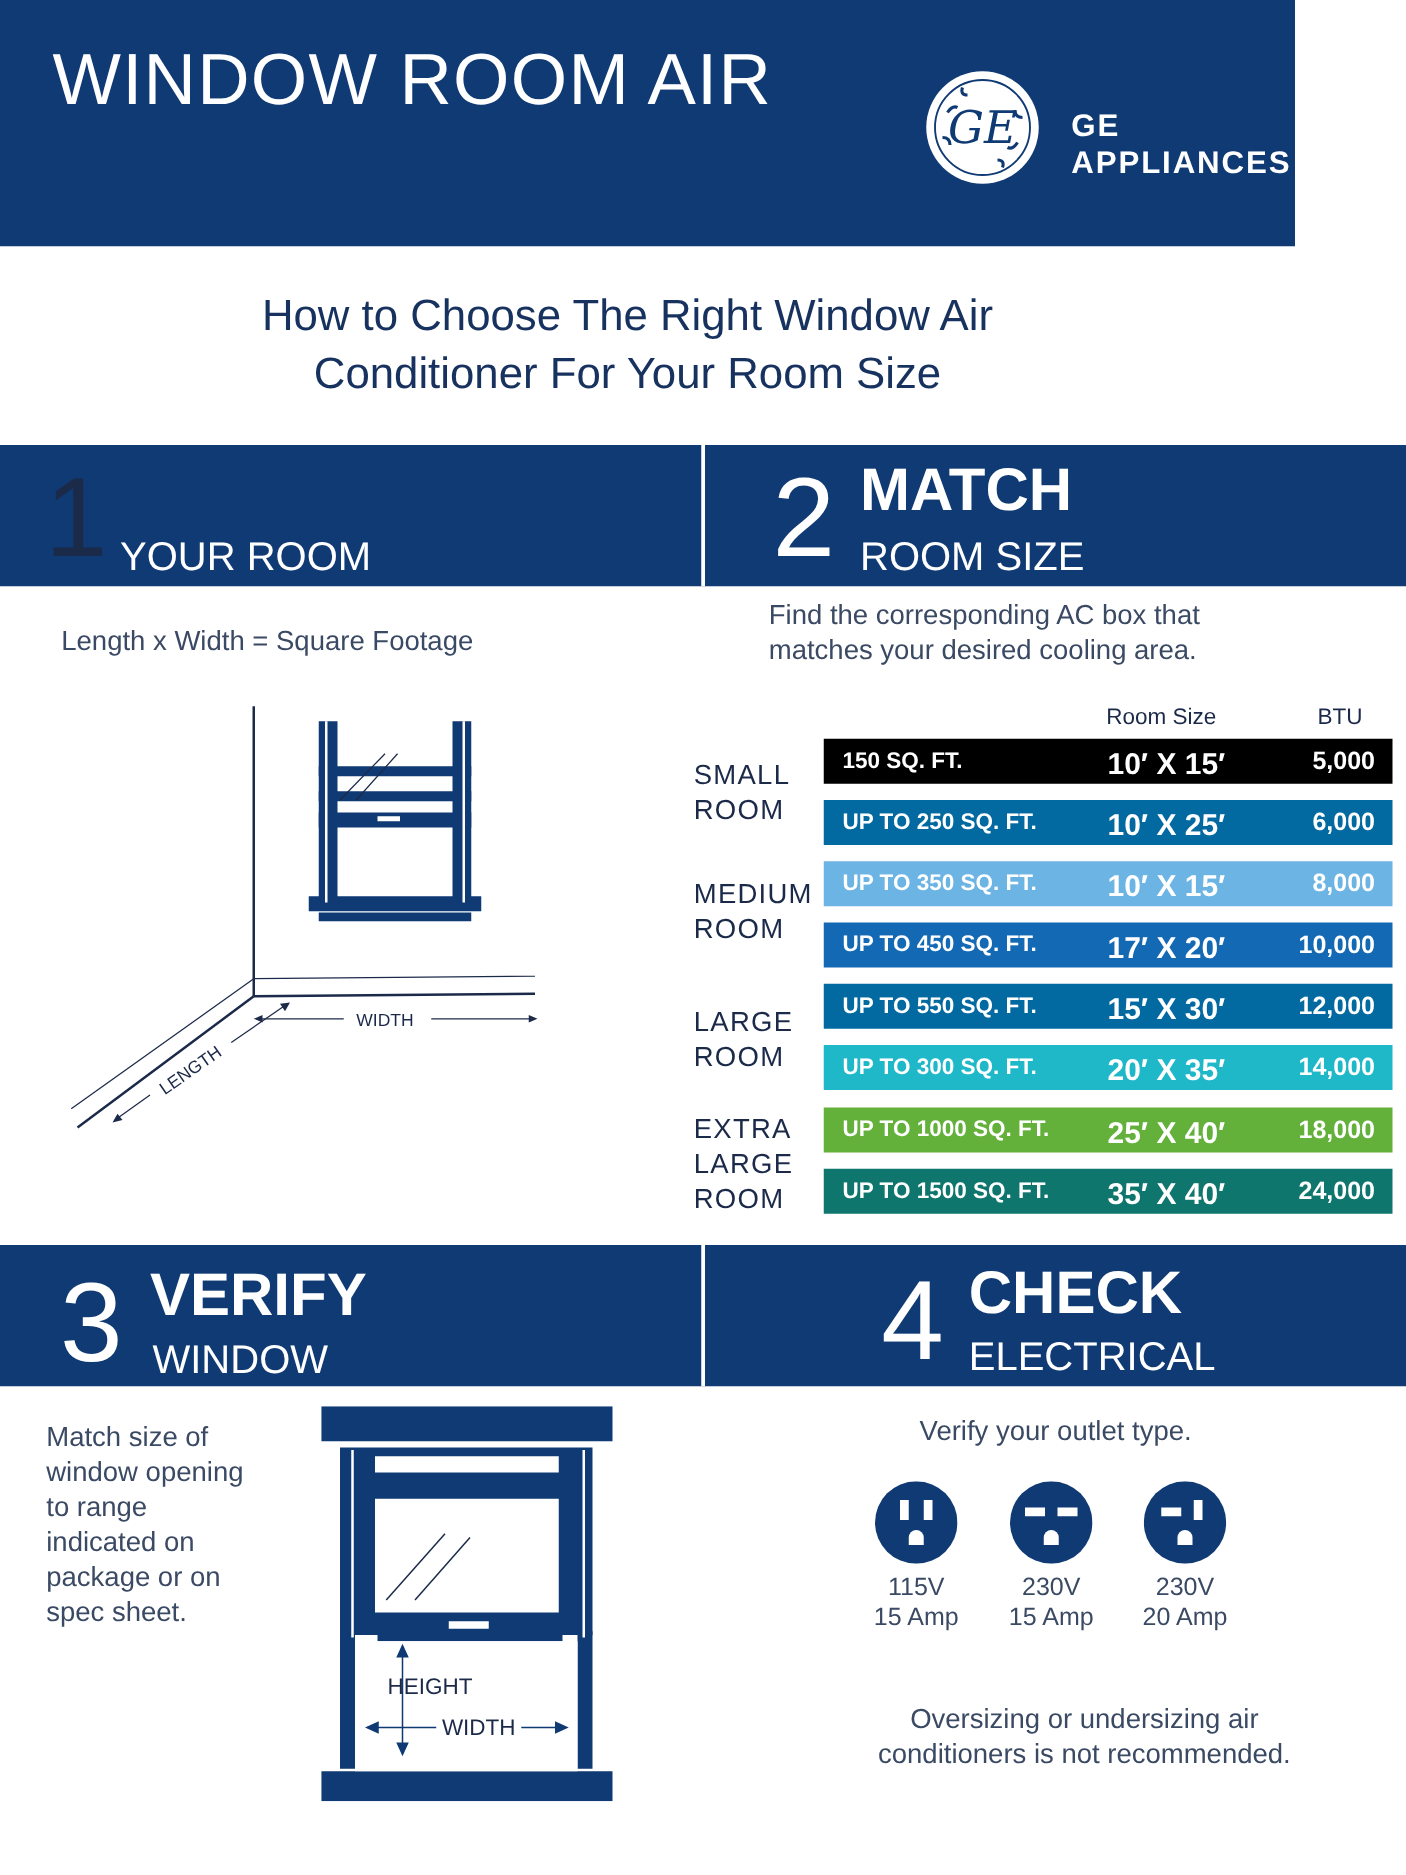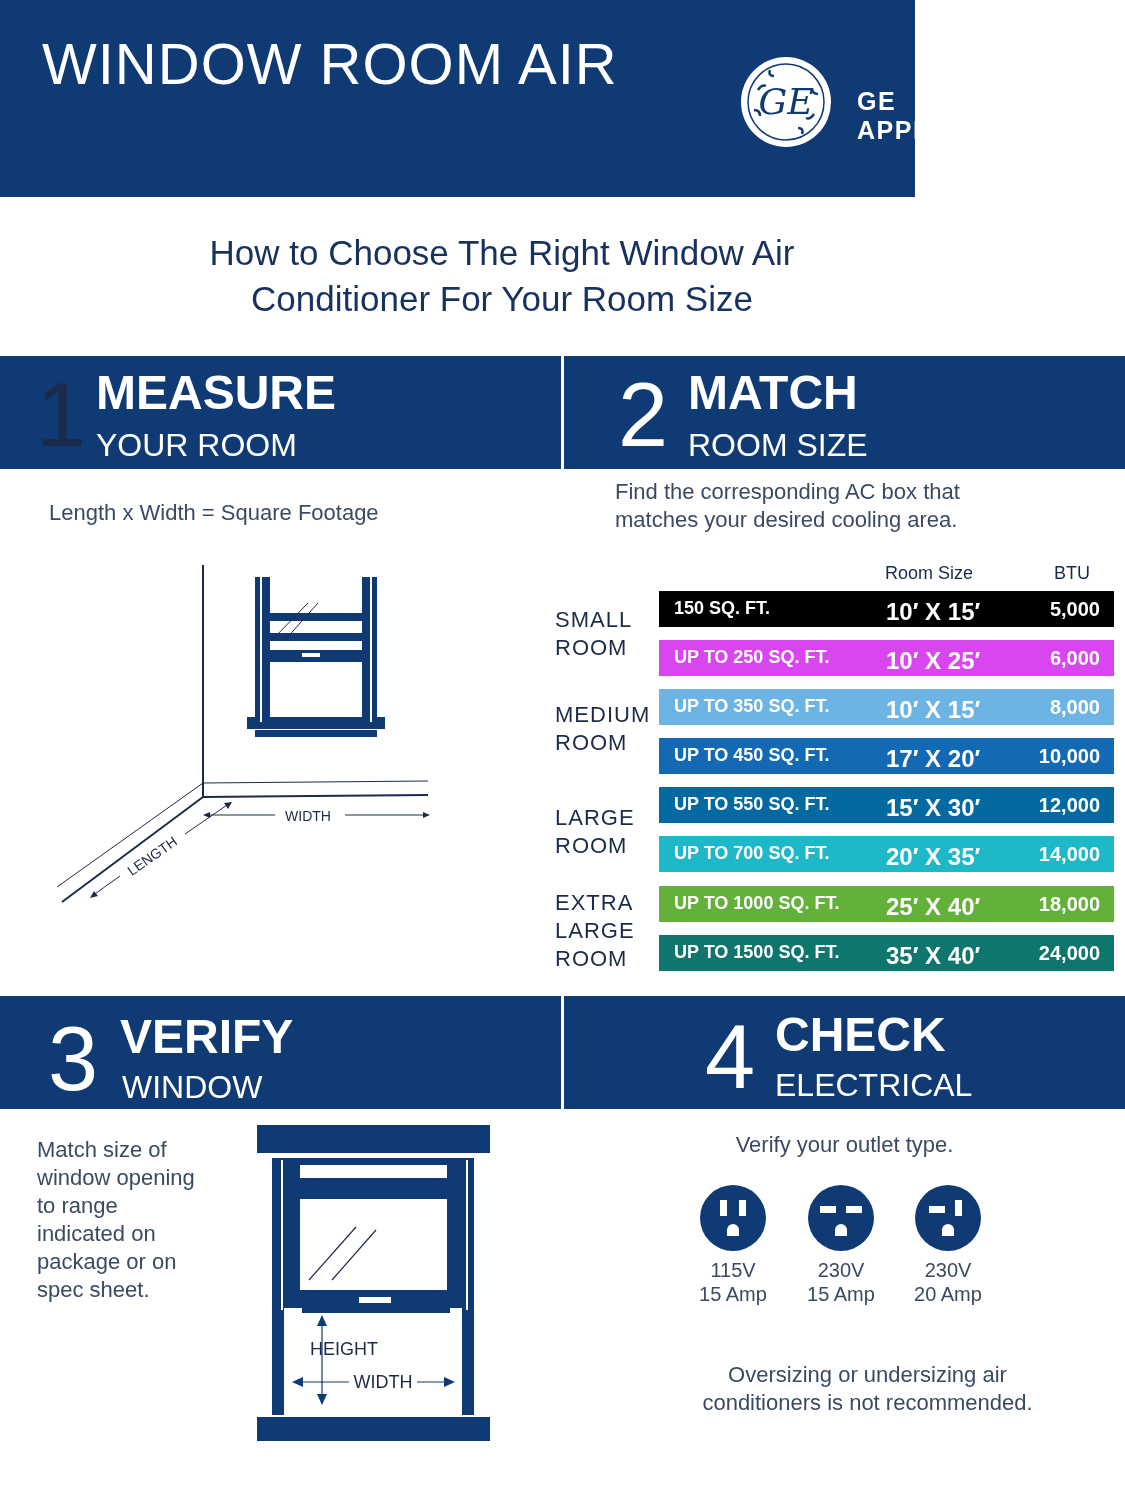--- a/index.html
+++ b/index.html
@@ -1,19 +1,19 @@
 <!DOCTYPE html>
 <html><head>
 <meta charset="utf-8">
 <style>
   * { box-sizing: border-box; margin: 0; padding: 0; }
   html, body { width: 1125px; height: 1500px; background: #fff; overflow: hidden; }
   body { font-family: "Liberation Sans", "DejaVu Sans", sans-serif; color: #1c2a4a; position: relative; }
 
-  .header { position: absolute; left: 0; top: 0; width: 915px; height: 197px; background: #0f3a73; }
+  .header { position: absolute; left: 0; top: 0; width: 1036px; height: 197px; background: #0f3a73; }
   .header-title { position: absolute; left: 42px; top: 30px; color: #fff; font-size: 58px; line-height: 68px; font-weight: 400; letter-spacing: 1px; }
   .ge-logo { position: absolute; left: 740px; top: 56px; width: 92px; height: 92px; }
   .brand { position: absolute; left: 857px; top: 87px; color: #fff; font-size: 25px; font-weight: 700; letter-spacing: 1.5px; }
 
   .subtitle { position: absolute; left: 0; top: 230px; width: 1004px; text-align: center; color: #17325f; font-size: 35px; line-height: 46px; }
 
   .band { position: absolute; left: 0; width: 1125px; background: #0f3a73; }
   .band-divider { position: absolute; left: 561px; top: 0; width: 3px; height: 100%; background: #fff; }
   .step-num { position: absolute; font-size: 90px; line-height: 90px; font-weight: 400; }
   .step-main { position: absolute; font-size: 48px; font-weight: 700; line-height: 50px; white-space: nowrap; }
@@ -50,21 +50,20 @@
 </div>
 
 <div class="subtitle">
   <div>How to Choose The Right Window Air</div>
   <div>Conditioner For Your Room Size</div>
 </div>
 
 <div class="band" style="top:356px;height:113px;">
   <div class="band-divider"></div>
   <div class="step-num" style="left:36px;top:14px;">1</div>
-  <div class="step-main" style="left:96px;top:12px;color:#fff;">MEASURE</div>
   <div class="step-sub" style="left:96px;top:72px;color:#fff;">YOUR ROOM</div>
 
   <div class="step-num" style="left:618px;top:14px;color:#fff;">2</div>
   <div class="step-main" style="left:688px;top:12px;color:#fff;">MATCH</div>
   <div class="step-sub" style="left:688px;top:72px;color:#fff;">ROOM SIZE</div>
 </div>
 
 <div class="body-text" style="left:49px;top:499px;">Length x Width = Square Footage</div>
 
 <svg style="position:absolute;left:50px;top:560px;" width="390" height="360" viewBox="0 0 390 360">
@@ -129,42 +128,42 @@
   <div>EXTRA</div>
   <div>LARGE</div>
   <div>ROOM</div>
 </div>
 
 <div class="row" style="top:591px;background:#000;">
   <span class="c1">150 SQ. FT.</span>
   <span class="c2">10′ X 15′</span>
   <span class="c3">5,000</span>
 </div>
-<div class="row" style="top:640px;background:#d946ef;">
+<div class="row" style="top:640px;background:#0369a1;">
   <span class="c1">UP TO 250 SQ. FT.</span>
   <span class="c2">10′ X 25′</span>
   <span class="c3">6,000</span>
 </div>
 <div class="row" style="top:689px;background:#6cb4e4;">
   <span class="c1">UP TO 350 SQ. FT.</span>
   <span class="c2">10′ X 15′</span>
   <span class="c3">8,000</span>
 </div>
 <div class="row" style="top:738px;background:#1469b4;">
   <span class="c1">UP TO 450 SQ. FT.</span>
   <span class="c2">17′ X 20′</span>
   <span class="c3">10,000</span>
 </div>
 <div class="row" style="top:787px;background:#0369a1;">
   <span class="c1">UP TO 550 SQ. FT.</span>
   <span class="c2">15′ X 30′</span>
   <span class="c3">12,000</span>
 </div>
 <div class="row" style="top:836px;background:#1fb8c9;">
-  <span class="c1">UP TO 700 SQ. FT.</span>
+  <span class="c1">UP TO 300 SQ. FT.</span>
   <span class="c2">20′ X 35′</span>
   <span class="c3">14,000</span>
 </div>
 <div class="row" style="top:886px;background:#63b03a;">
   <span class="c1">UP TO 1000 SQ. FT.</span>
   <span class="c2">25′ X 40′</span>
   <span class="c3">18,000</span>
 </div>
 <div class="row" style="top:935px;background:#0f766e;">
   <span class="c1">UP TO 1500 SQ. FT.</span>

